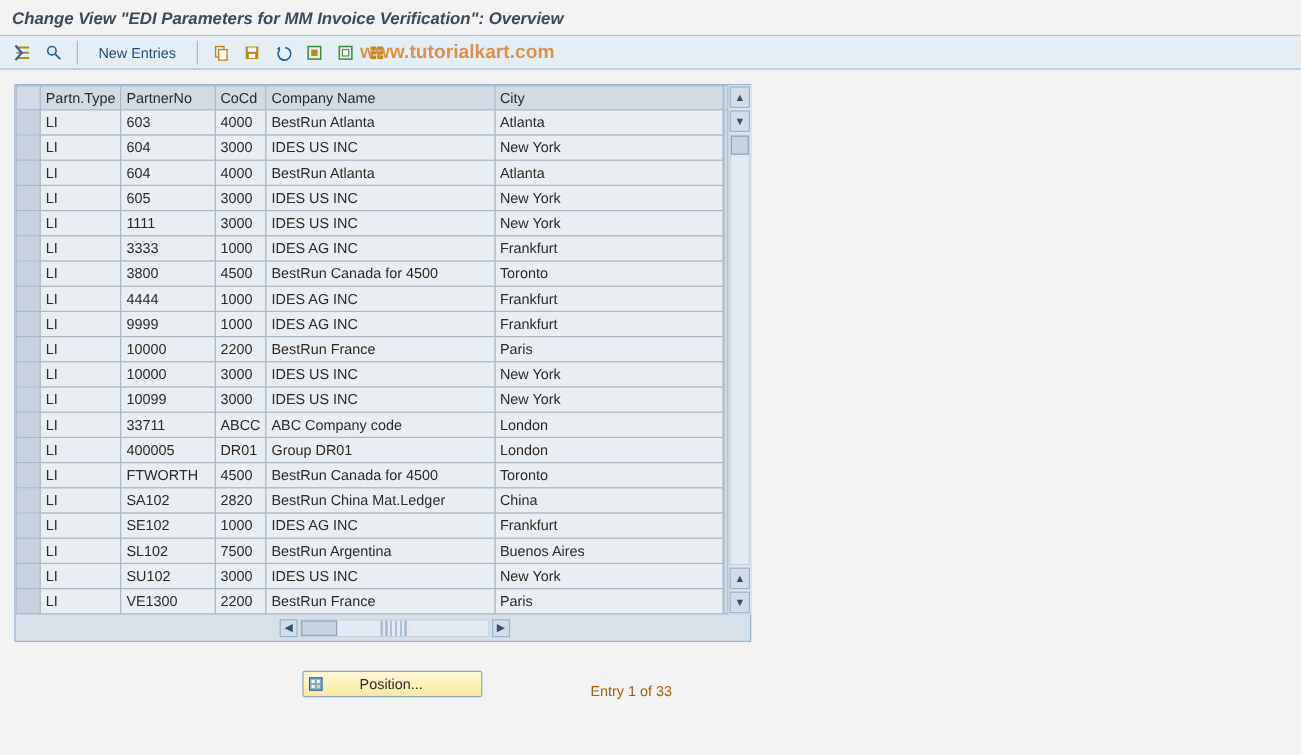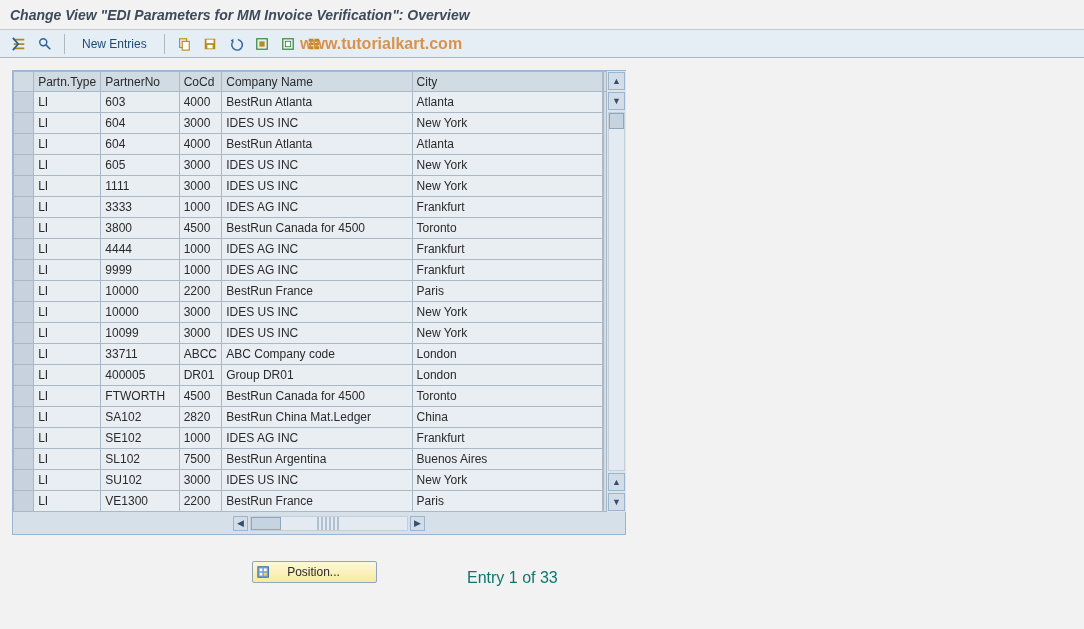--- a/index.html
+++ b/index.html
@@ -186,35 +186,35 @@
     margin-left:-12px;
     background: repeating-linear-gradient(90deg,#afc0d1 0 2px,transparent 2px 4px);
   }
   .footer {
     display:flex;
     align-items:center;
     gap:90px;
     padding:22px 0 0 240px;
   }
   .pos-btn {
-    width:125px; height:22px;
+    width:150px; height:22px;
     border:1px solid #8fa6bd;
     background:linear-gradient(#fdf8d8,#f8eaa0);
     display:flex; align-items:center;
     padding:0 6px 0 4px;
     cursor:pointer;
     border-radius:2px;
     justify-content:center;
     position:relative;
   }
   .pos-btn .ic {
     position:absolute; left:4px;
     width:14px; height:14px;
   }
-  .entry-txt { font-size:16px; color:#0f766e;margin-top:12px; }
+  .entry-txt { font-size:12px; color:#a16207;margin-top:12px; }
   .flexrow{display:flex;}
 </style>
 </head>
 <body>
 
 <div class="titlebar">
   <span>Change View "EDI Parameters for MM Invoice Verification": Overview</span>
 </div>
 
 <div class="toolbar">

